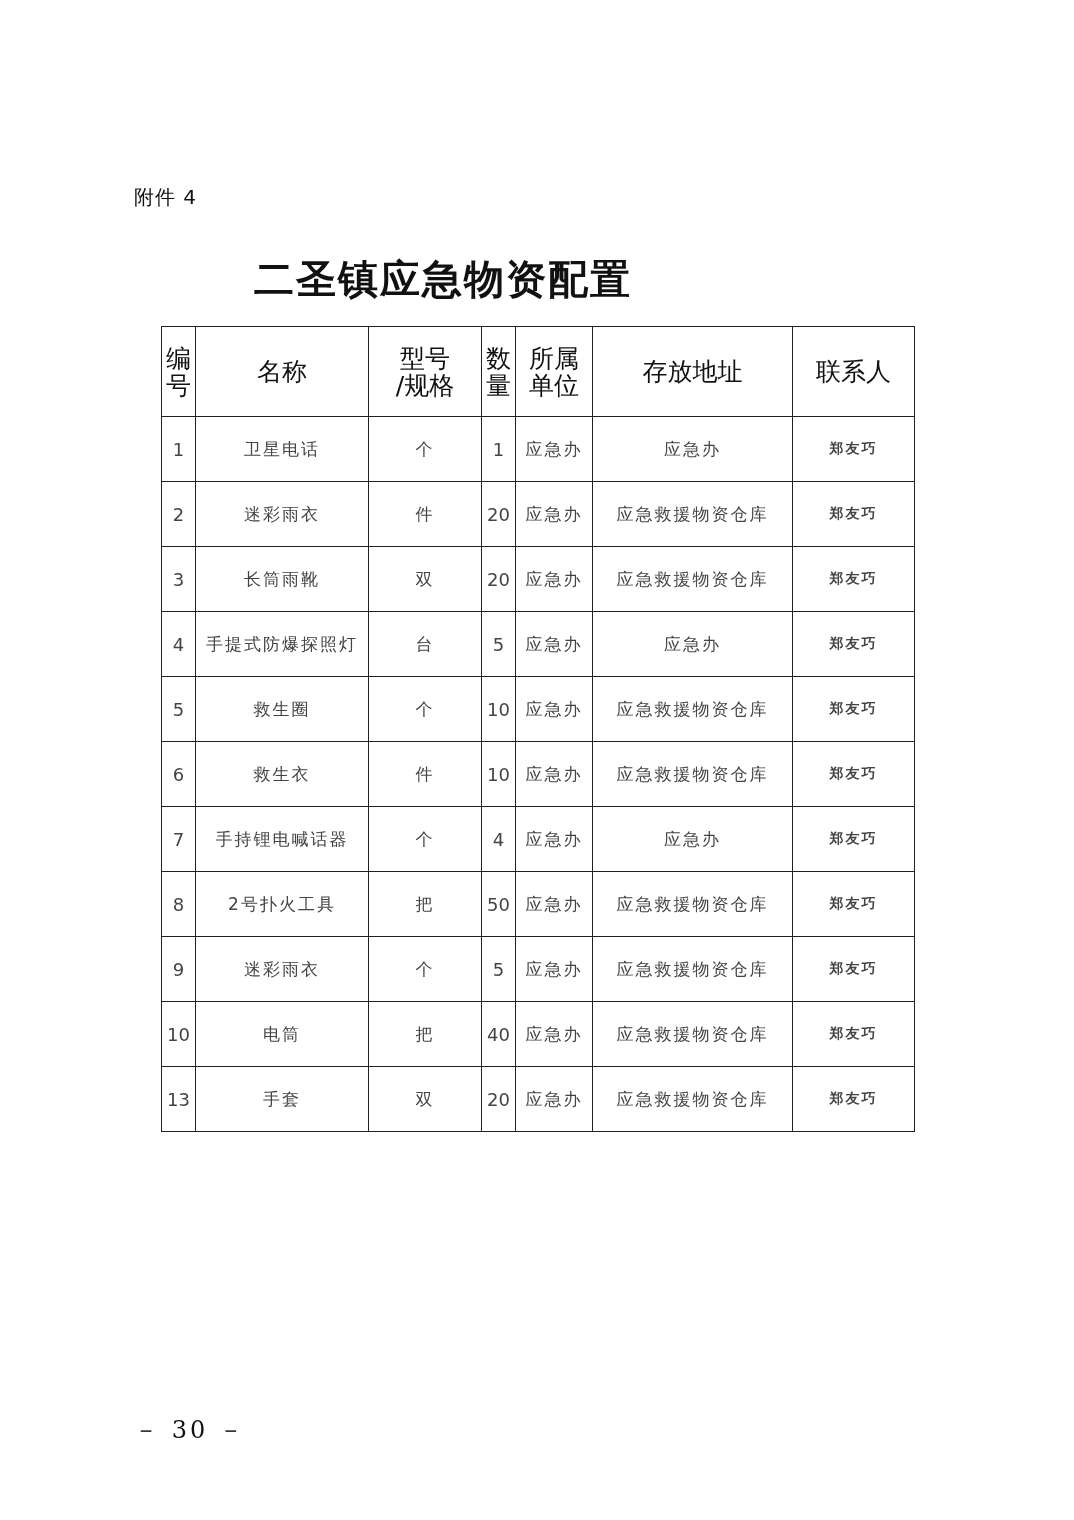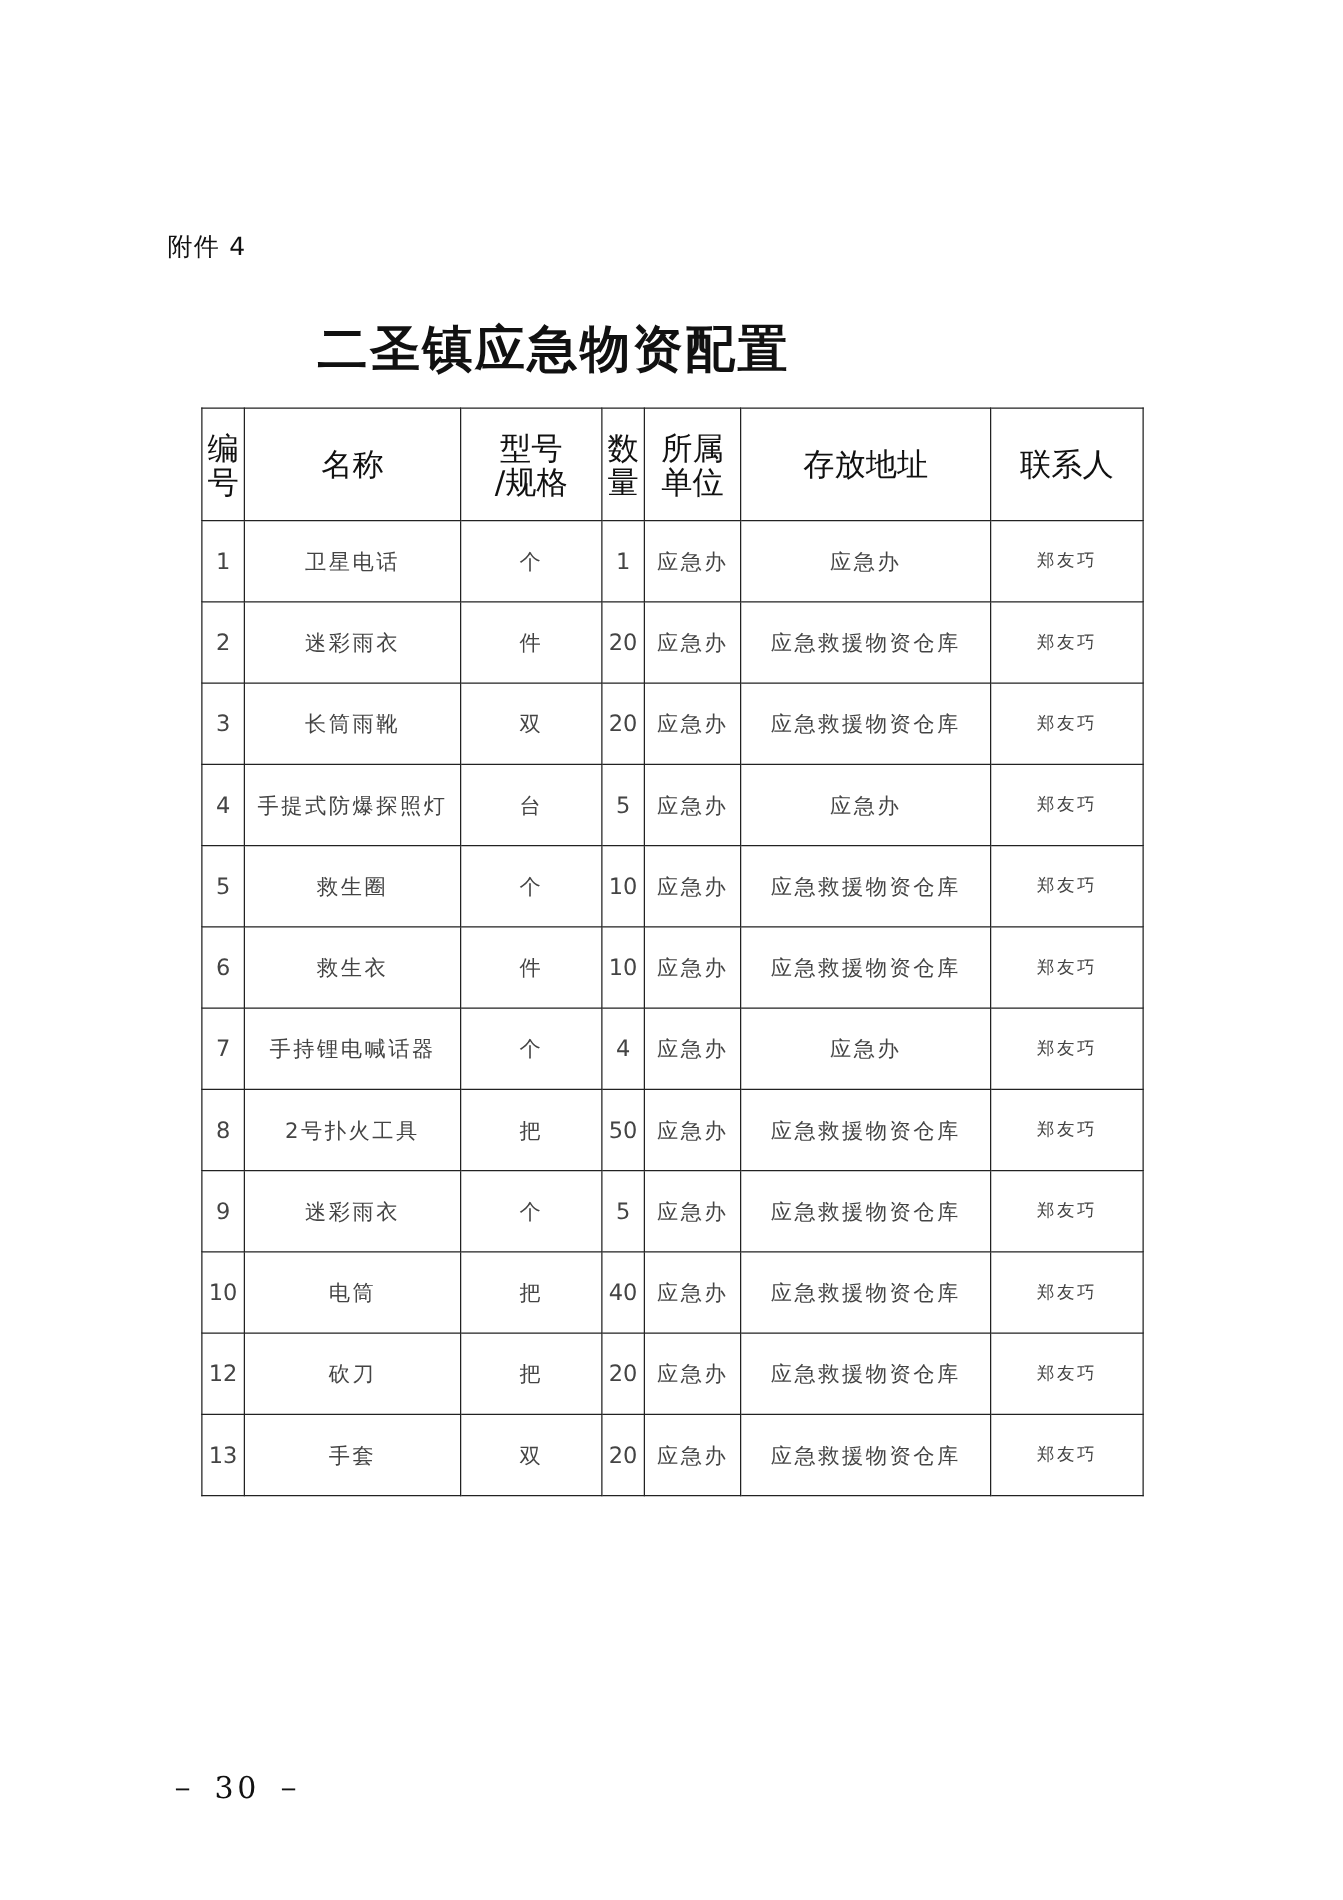--- a/index.html
+++ b/index.html
@@ -4,21 +4,21 @@
 <style>
   html, body { margin:0; padding:0; background:#ffffff; }
   body { width:1074px; height:1520px; position:relative; overflow:hidden; color:#111; font-family:"DejaVu Sans", sans-serif; }
   .attachment { position:absolute; left:134px; top:184px; font-size:20px; letter-spacing:1px; }
   .title { position:absolute; left:0; width:878px; top:252px; text-align:center; font-family:"DejaVu Serif", serif; font-weight:bold; font-size:40px; letter-spacing:2px; padding-left:8px; box-sizing:border-box; }
   table { position:absolute; left:161px; top:326px; border-collapse:collapse; table-layout:fixed; }
   td, th { border:1px solid #222; text-align:center; vertical-align:middle; padding:0; }
   th { height:89px; font-weight:normal; font-size:25px; line-height:27px; color:#111; }
   td { height:64px; font-size:17px; color:#444; letter-spacing:2px; }
   td.num { letter-spacing:0; font-size:18px; }
-  td.contact { font-size:14px; }
+  td.contact { font-size:14px;font-weight:bold; }
   .page-num { position:absolute; left:134px; top:1414px; font-family:"DejaVu Serif", serif; font-size:24px; letter-spacing:3px;text-align:center; }
 </style>
 </head>
 <body>
 
 <div class="attachment">附件 4</div>
 <div class="title">二圣镇应急物资配置</div>
 
 <table>
   <colgroup>
@@ -126,29 +126,20 @@
       <tr>
         <td class="num">10</td>
         <td>电筒</td>
         <td>把</td>
         <td class="num">40</td>
         <td>应急办</td>
         <td>应急救援物资仓库</td>
         <td class="contact">郑友巧</td>
       </tr>
       <tr>
-        <td class="num">12</td>
-        <td>砍刀</td>
-        <td>把</td>
-        <td class="num">20</td>
-        <td>应急办</td>
-        <td>应急救援物资仓库</td>
-        <td class="contact">郑友巧</td>
-      </tr>
-      <tr>
         <td class="num">13</td>
         <td>手套</td>
         <td>双</td>
         <td class="num">20</td>
         <td>应急办</td>
         <td>应急救援物资仓库</td>
         <td class="contact">郑友巧</td>
       </tr>
     </tbody>
 </table>

